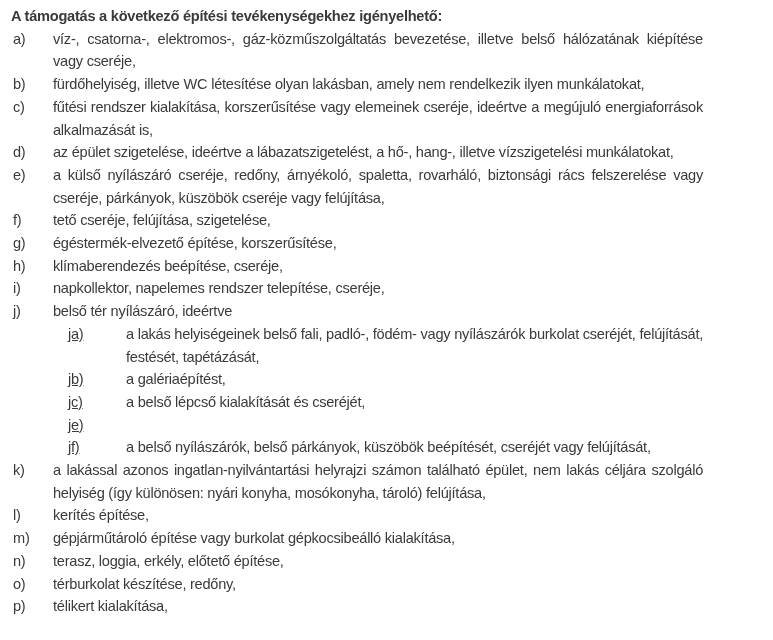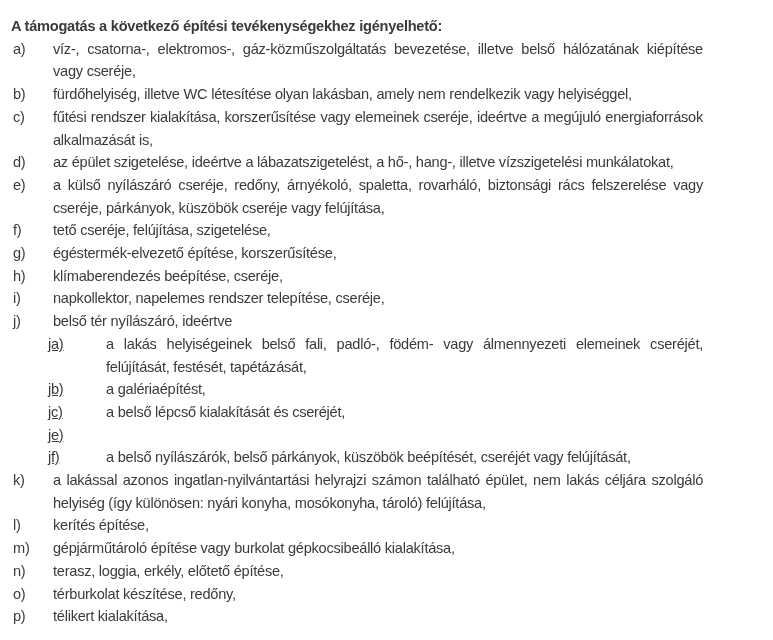--- a/index.html
+++ b/index.html
@@ -12,62 +12,62 @@
     height: 640px;
     overflow: hidden;
     font-family: "Liberation Sans", sans-serif;
     color: #3a3a3a;
     font-size: 14.6px;
     line-height: 22.7px;
     letter-spacing: -0.25px;
     -webkit-font-smoothing: antialiased;
   }
   .doc {
-    padding-top: 15px;
+    padding-top: 5px;
     width: 714px;
     box-sizing: border-box;
   }
   .title {
     font-weight: bold;
     margin-left: 11px;
     padding-right: 11px;
   }
   .row {
     display: flex;
     align-items: flex-start;
   }
   .row .lbl {
     flex: 0 0 40px;
     margin-left: 13px;
     white-space: nowrap;
   }
   .row.lvl2 .lbl {
     flex: 0 0 58px;
-    margin-left: 48px;
+    margin-left: 68px;
     text-decoration: underline;
   }
   .row .txt {
     flex: 1 1 auto;
     text-align: justify;
     padding-right: 11px;
   }
 </style>
 </head>
 <body style="color: rgb(58, 58, 58); background: rgb(255, 255, 255);">
 
 <div class="doc">
   <div class="title">A támogatás a következő építési tevékenységekhez igényelhető:</div>
   <div id="list">
       <div class="row lvl1">
         <span class="lbl">a)</span>
         <span class="txt">víz-, csatorna-, elektromos-, gáz-közműszolgáltatás bevezetése, illetve belső hálózatának kiépítése vagy cseréje,</span>
       </div>
       <div class="row lvl1">
         <span class="lbl">b)</span>
-        <span class="txt">fürdőhelyiség, illetve WC létesítése olyan lakásban, amely nem rendelkezik vagy helyiséggel,</span>
+        <span class="txt">fürdőhelyiség, illetve WC létesítése olyan lakásban, amely nem rendelkezik ilyen munkálatokat,</span>
       </div>
       <div class="row lvl1">
         <span class="lbl">c)</span>
         <span class="txt">fűtési rendszer kialakítása, korszerűsítése vagy elemeinek cseréje, ideértve a megújuló energiaforrások alkalmazását is,</span>
       </div>
       <div class="row lvl1">
         <span class="lbl">d)</span>
         <span class="txt">az épület szigetelése, ideértve a lábazatszigetelést, a hő-, hang-, illetve vízszigetelési munkálatokat,</span>
       </div>
       <div class="row lvl1">
@@ -89,21 +89,21 @@
       <div class="row lvl1">
         <span class="lbl">i)</span>
         <span class="txt">napkollektor, napelemes rendszer telepítése, cseréje,</span>
       </div>
       <div class="row lvl1">
         <span class="lbl">j)</span>
         <span class="txt">belső tér nyílászáró, ideértve</span>
       </div>
       <div class="row lvl2">
         <span class="lbl">ja)</span>
-        <span class="txt">a lakás helyiségeinek belső fali, padló-, födém- vagy álmennyezeti elemeinek cseréjét, felújítását, festését, tapétázását,</span>
+        <span class="txt">a lakás helyiségeinek belső fali, padló-, födém- vagy nyílászárók burkolat cseréjét, felújítását, festését, tapétázását,</span>
       </div>
       <div class="row lvl2">
         <span class="lbl">jb)</span>
         <span class="txt">a galériaépítést,</span>
       </div>
       <div class="row lvl2">
         <span class="lbl">jc)</span>
         <span class="txt">a belső lépcső kialakítását és cseréjét,</span>
       </div>
       <div class="row lvl2">

